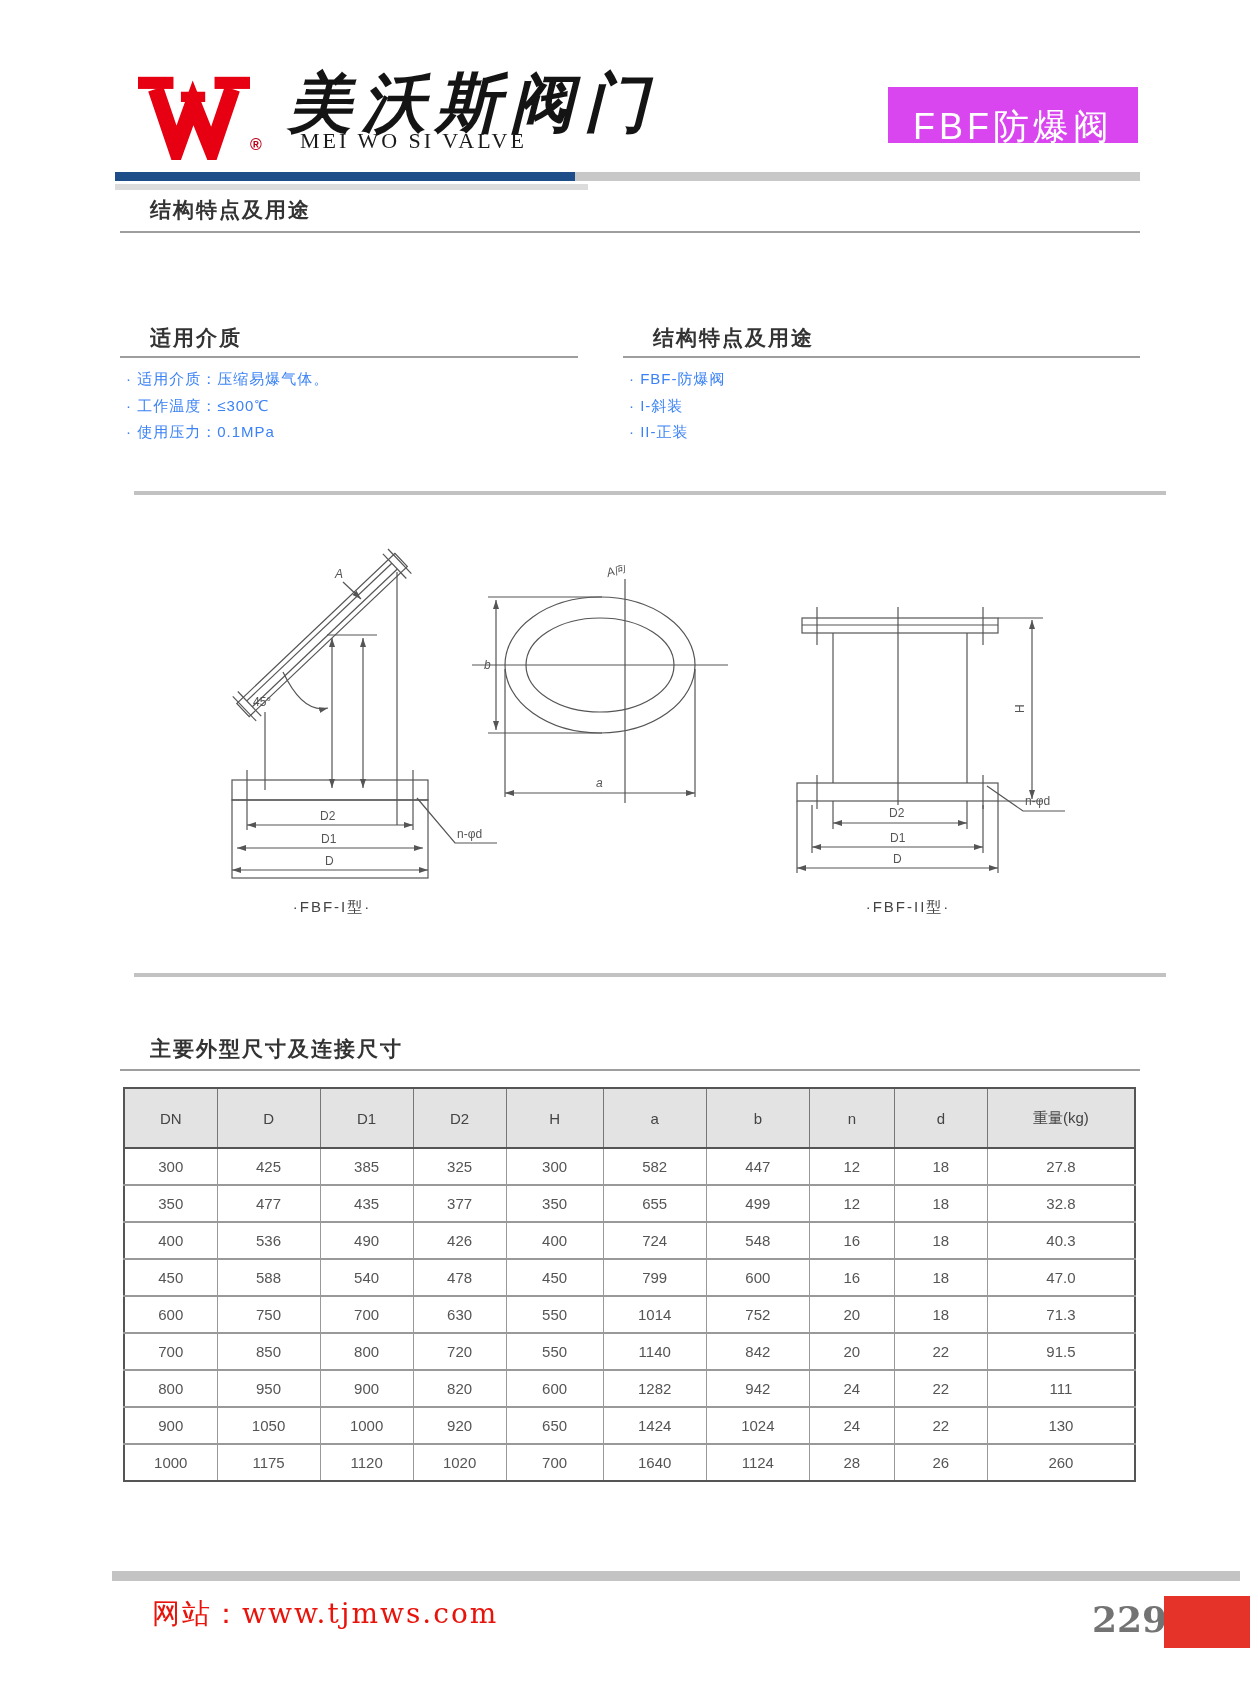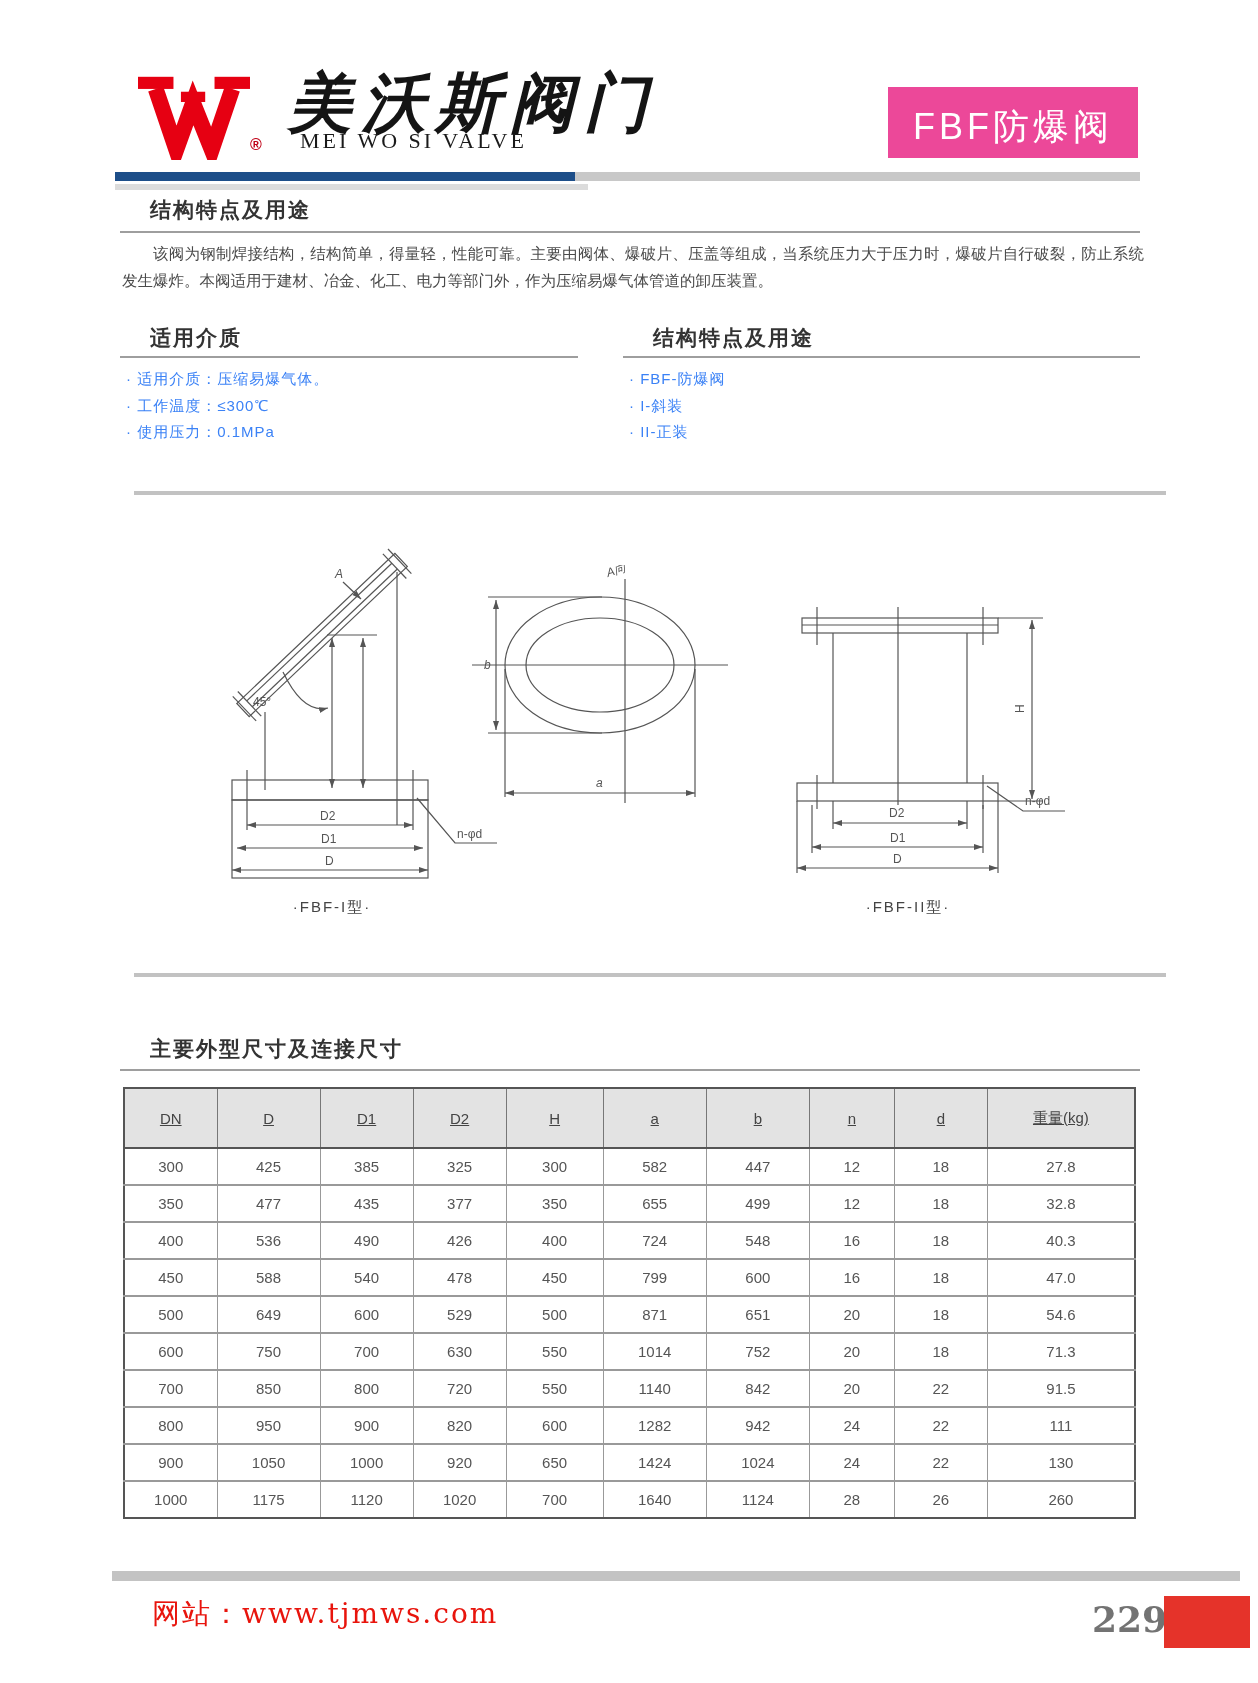--- a/index.html
+++ b/index.html
@@ -6,21 +6,21 @@
   .page{position:relative;width:1258px;height:1683px;background:#fff;overflow:hidden;
         font-family:"Liberation Sans",sans-serif;}
   .abs{position:absolute;}
 
   
   .logo-reg{position:absolute;left:250px;top:136px;font-size:16px;color:#c00016;font-weight:bold;}
   .brand-cn{position:absolute;left:288px;top:60px;font-size:64px;font-weight:bold;font-style:italic;
             letter-spacing:10px;color:#141414;font-family:"DejaVu Serif",serif;}
   .brand-en{position:absolute;left:300px;top:128px;font-size:22px;letter-spacing:3px;color:#1a1a1a;
             font-family:"Liberation Serif",serif;}
-  .badge{position:absolute;left:888px;top:87px;width:250px;height:71px;background:#ec4899;
+  .badge{position:absolute;left:888px;top:87px;width:250px;height:56px;background:#d946ef;
          color:#ffffff;font-size:36px;letter-spacing:4px;text-align:center;line-height:80px;}
   .bar-navy{position:absolute;left:115px;top:172px;width:460px;height:9px;background:#1d4e89;}
   .bar-gray{position:absolute;left:575px;top:172px;width:565px;height:9px;background:#c8c8c8;}
   .bar-thin{position:absolute;left:115px;top:184px;width:473px;height:6px;background:#dcdcdc;}
 
   .sec-title{position:absolute;font-size:21px;font-weight:bold;color:#333;letter-spacing:2px;margin-left:28px;}
   .rule{position:absolute;height:2px;background:#9e9e9e;}
   .body-text{position:absolute;left:122px;top:240px;width:1022px;font-size:15.5px;line-height:27px;
              color:#4a4a4a;text-indent:2em;text-align:justify;}
   ul.blist{list-style:none;margin:0;padding:0;position:absolute;}
@@ -28,21 +28,21 @@
 
   .divider{position:absolute;left:134px;width:1032px;height:4px;background:#c2c2c2;}
 
   .caption{position:absolute;top:898px;width:180px;text-align:center;font-size:15px;color:#444;
            letter-spacing:2px;}
 
   
   .dim-table{position:absolute;left:123px;top:1087px;width:1013px;border-collapse:collapse;
              table-layout:fixed;border:2px solid #555;}
   .dim-table th{height:56px;background:#e3e3e3;font-weight:normal;font-size:15px;color:#444;
-                border:1px solid #777;border-bottom:2px solid #555;text-align:center;text-decoration:underline;}
+                border:1px solid #777;border-bottom:2px solid #555;text-align:center;}
   .dim-table td{height:33px;font-size:15px;color:#555;text-align:center;vertical-align:middle;
                 border-left:1px solid #999;border-right:1px solid #999;border-top:2px solid #999;}
 
   
   .foot-bar{position:absolute;left:112px;top:1571px;width:1128px;height:10px;background:#c3c3c3;}
   .website{position:absolute;left:152px;top:1595px;font-size:28px;color:#e8140c;
            font-family:"DejaVu Serif",serif;letter-spacing:2px;}
   .pagenum{position:absolute;left:1092px;top:1598px;font-size:36px;color:#737373;
            font-family:"DejaVu Serif",serif;font-weight:bold;}
   .red-block{position:absolute;left:1164px;top:1596px;width:86px;height:52px;background:#e5332a;}
@@ -65,21 +65,20 @@
     <div class="brand-cn">美沃斯阀门</div>
     <div class="brand-en">MEI WO SI VALVE</div>
     <div class="badge">FBF防爆阀</div>
     <div class="bar-navy"></div>
     <div class="bar-gray"></div>
     <div class="bar-thin"></div>
   </div>
 
   <div class="sec-title" style="left:122px;top:196px">结构特点及用途</div>
   <div class="rule" style="left:120px;top:231px;width:1020px"></div>
-  <div class="body-text">该阀为钢制焊接结构，结构简单，得量轻，性能可靠。主要由阀体、爆破片、压盖等组成，当系统压力大于压力时，爆破片自行破裂，防止系统发生爆炸。本阀适用于建材、冶金、化工、电力等部门外，作为压缩易爆气体管道的卸压装置。</div>
 
   <div class="sec-title" style="left:122px;top:324px">适用介质</div>
   <div class="rule" style="left:120px;top:356px;width:458px"></div>
   <ul class="blist" style="left:126px;top:366px">
       <li>· 适用介质：压缩易爆气体。</li>
       <li>· 工作温度：≤300℃</li>
       <li>· 使用压力：0.1MPa</li>
     </ul>
 
   <div class="sec-title" style="left:625px;top:324px">结构特点及用途</div>
@@ -277,32 +276,20 @@
           <td>540</td>
           <td>478</td>
           <td>450</td>
           <td>799</td>
           <td>600</td>
           <td>16</td>
           <td>18</td>
           <td>47.0</td>
         </tr>
         <tr>
-          <td>500</td>
-          <td>649</td>
-          <td>600</td>
-          <td>529</td>
-          <td>500</td>
-          <td>871</td>
-          <td>651</td>
-          <td>20</td>
-          <td>18</td>
-          <td>54.6</td>
-        </tr>
-        <tr>
           <td>600</td>
           <td>750</td>
           <td>700</td>
           <td>630</td>
           <td>550</td>
           <td>1014</td>
           <td>752</td>
           <td>20</td>
           <td>18</td>
           <td>71.3</td>

